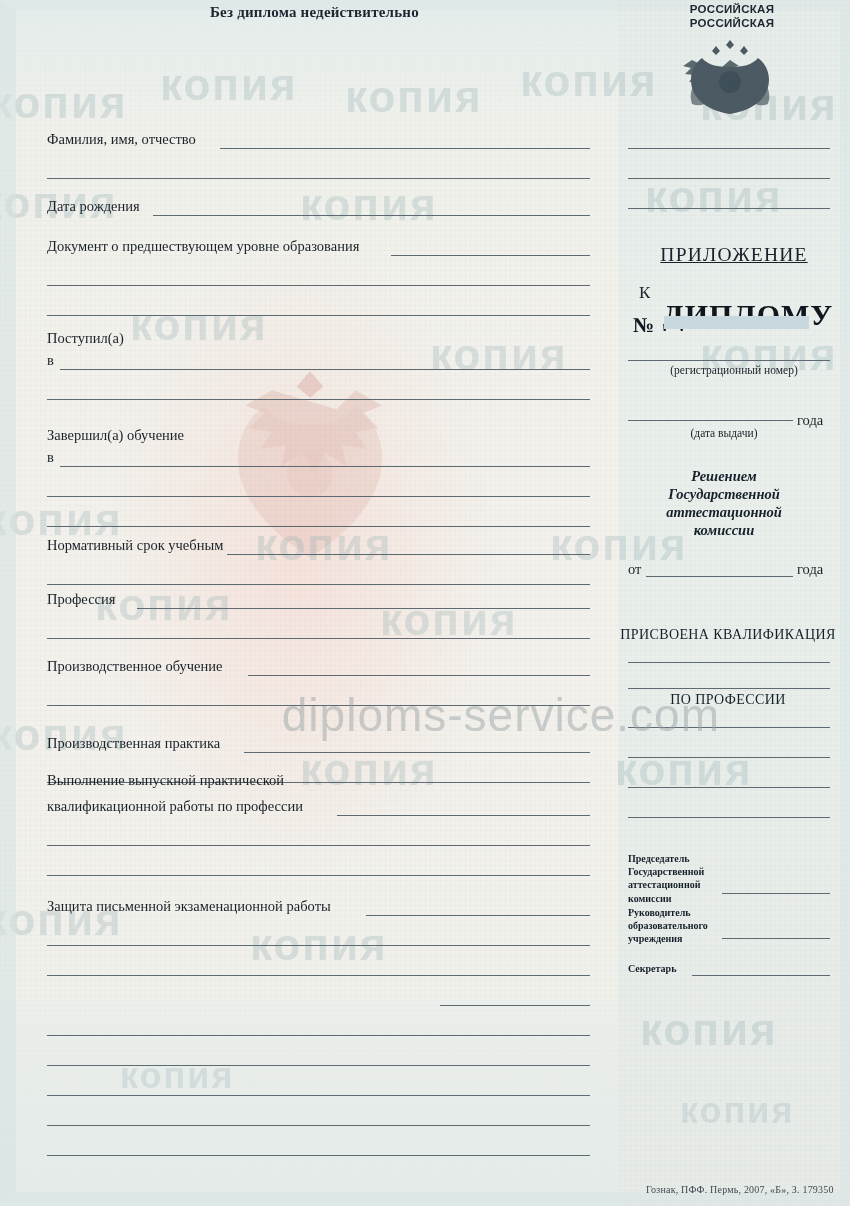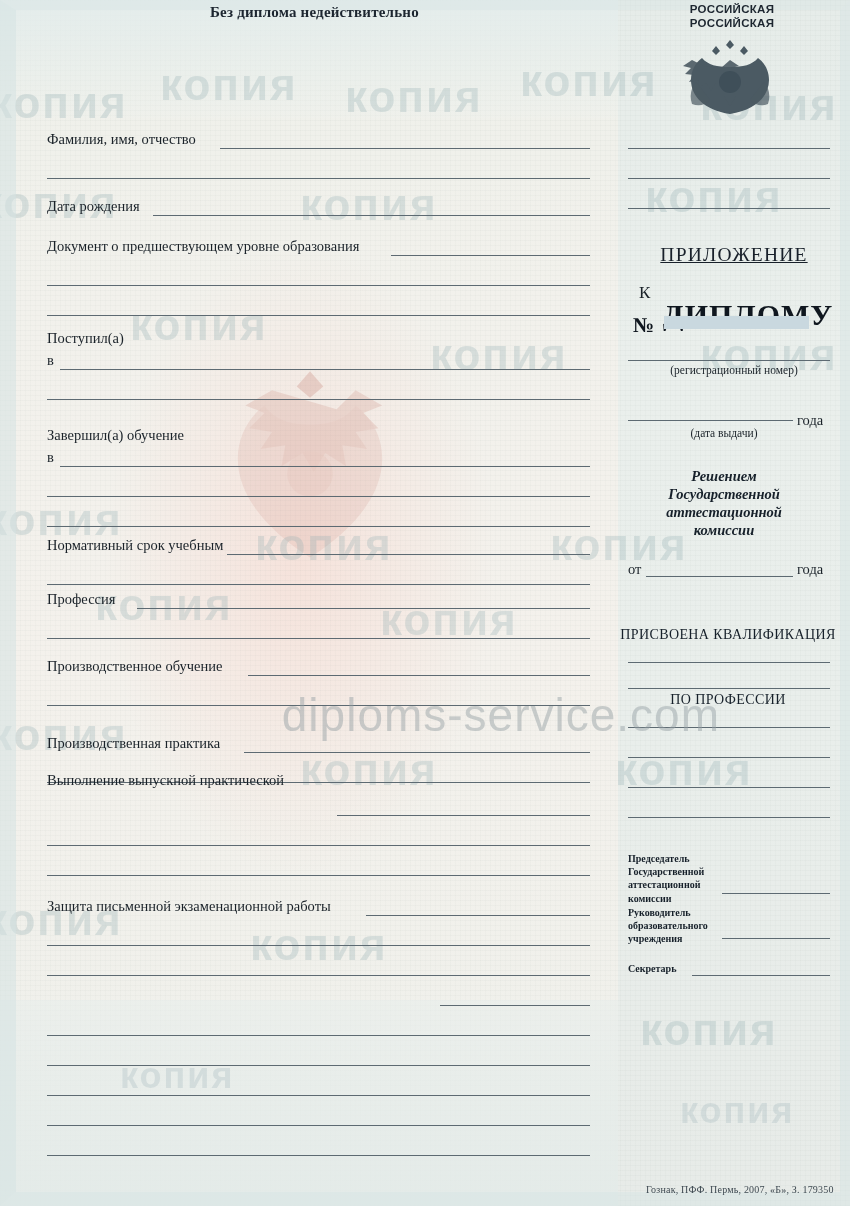--- a/index.html
+++ b/index.html
@@ -311,20 +311,21 @@
 
     <div class="f-label" style="left:47px; top:658px;">Производственное обучение</div>
     <div class="f-line" style="left:248px; top:675px; width:342px;"></div>
     <div class="f-line" style="left:47px;  top:705px; width:543px;"></div>
 
     <div class="f-label" style="left:47px; top:735px;">Производственная практика</div>
     <div class="f-line" style="left:244px; top:752px; width:346px;"></div>
     <div class="f-line" style="left:47px;  top:782px; width:543px;"></div>
 
     <div class="f-label" style="left:47px; top:772px;">Выполнение выпускной практической</div>
+    <div class="f-label" style="left:47px; top:798px;">квалификационной работы по профессии</div>
     <div class="f-line" style="left:337px; top:815px; width:253px;"></div>
     <div class="f-line" style="left:47px;  top:845px; width:543px;"></div>
     <div class="f-line" style="left:47px;  top:875px; width:543px;"></div>
 
     <div class="f-label" style="left:47px; top:898px;">Защита письменной экзаменационной работы</div>
     <div class="f-line" style="left:366px; top:915px; width:224px;"></div>
     <div class="f-line" style="left:47px;  top:945px; width:543px;"></div>
     <div class="f-line" style="left:47px;  top:975px; width:543px;"></div>
 
     <div class="f-line" style="left:440px; top:1005px; width:150px;"></div>

